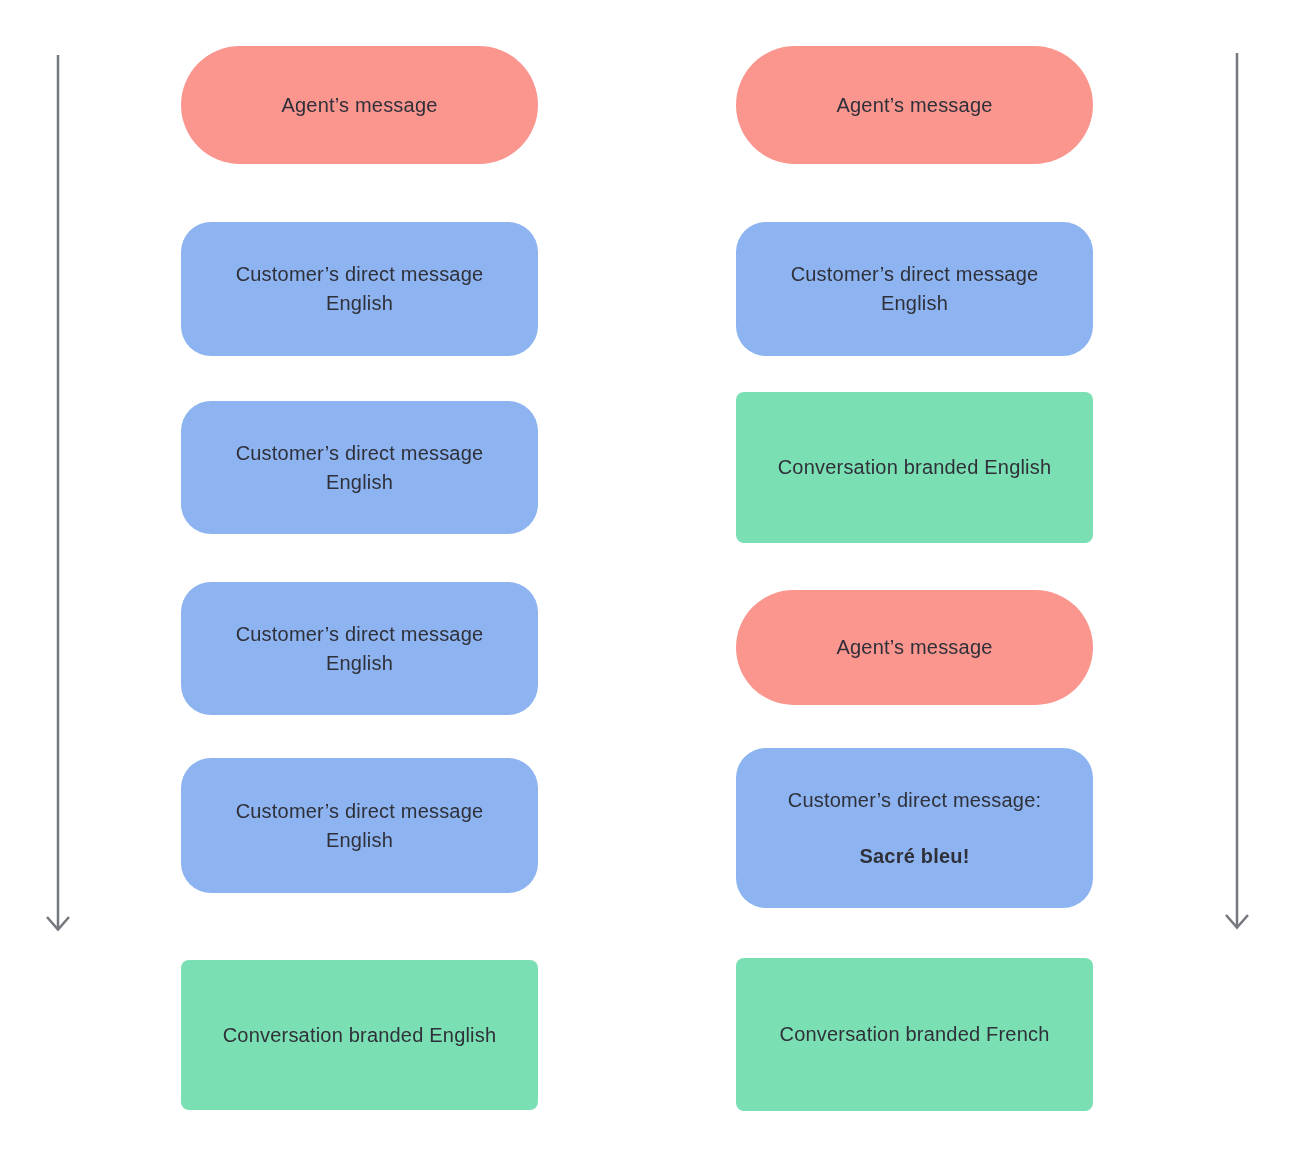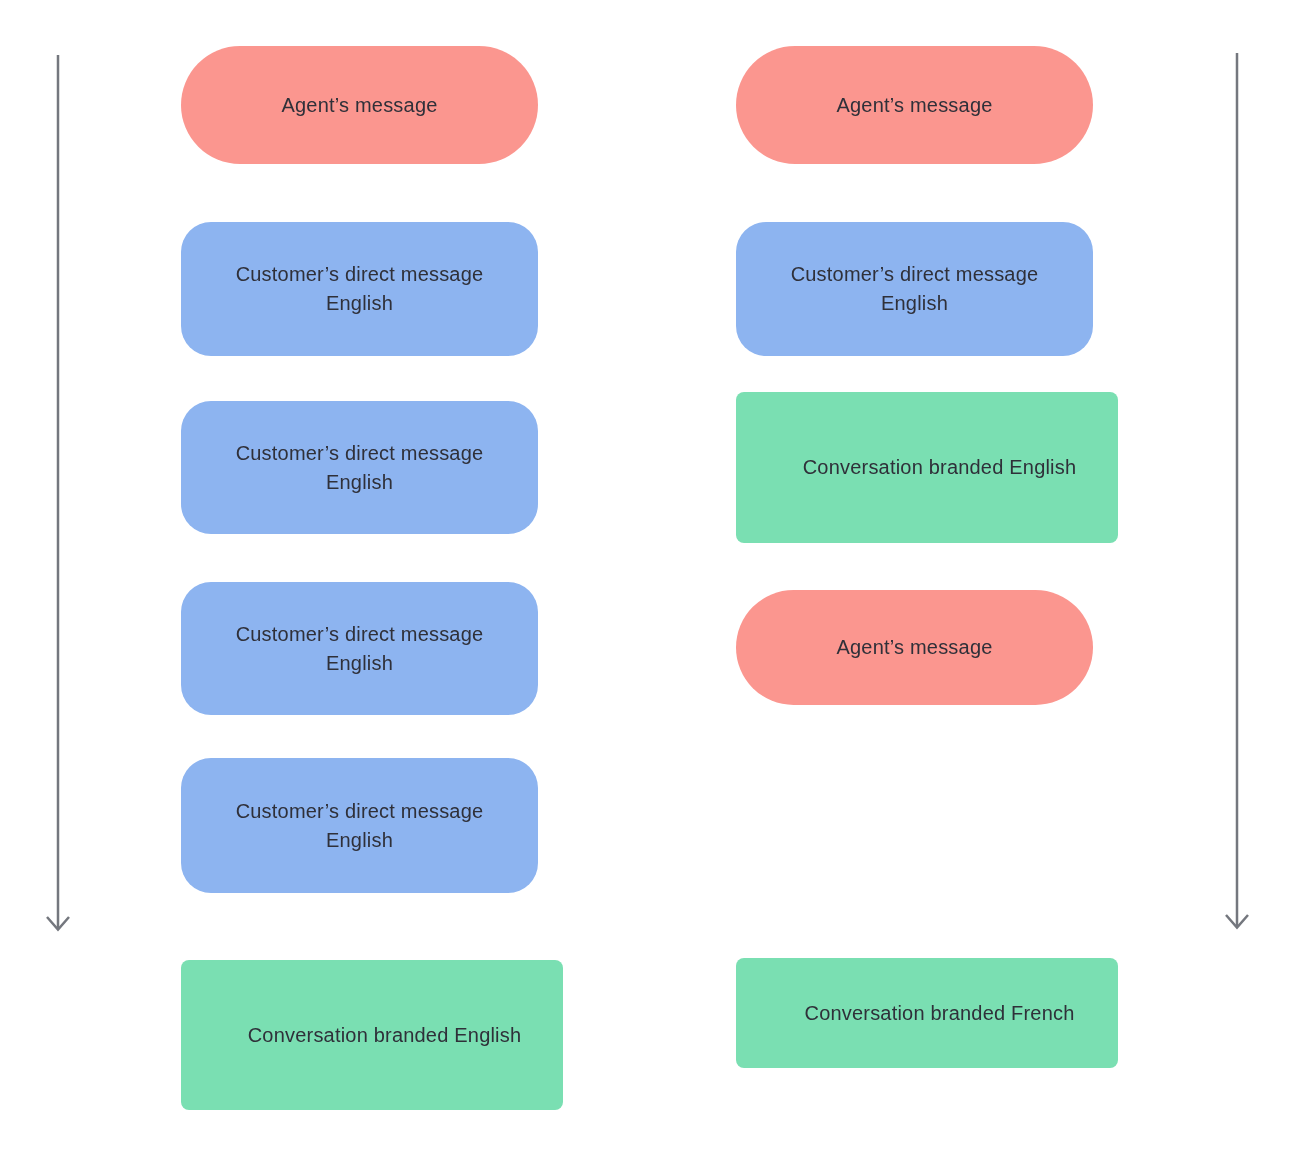--- a/index.html
+++ b/index.html
@@ -23,21 +23,21 @@
     align-items: center;
     justify-content: center;
     text-align: left;
     font-size: 20px;
     line-height: 29px;
     color: #2F3039;
     letter-spacing: 0.2px;
   }
   .agent    { background: #FB968F; border-radius: 59px; }
   .customer { background: #8DB4F0; border-radius: 30px; }
-  .branded  { background: #7ADFB2; border-radius: 8px; padding-left: 25px; }
+  .branded  { background: #7ADFB2; border-radius: 8px; }
   .col-left  { left: 181px; }
   .col-right { left: 736px; }
   .bold-line {
     font-weight: bold;
     margin-top: 27px;
   }
   .flow-arrow {
     position: absolute;
     width: 36px;
     height: 900px;
@@ -100,18 +100,22 @@
   </div>
 
   <div class="bubble branded col-right" style="top:392px; height:151px;">
     <span>Conversation branded English</span>
   </div>
 
   <div class="bubble agent col-right" style="top:590px; height:115px; border-radius:58px;">
     <span>Agent’s message</span>
   </div>
 
+  <div class="bubble customer col-right" style="top:748px; height:160px;">
+    <span>Customer’s direct message:</span>
+    <span class="bold-line">Sacré bleu!</span>
+  </div>
 
-  <div class="bubble branded col-right" style="top:958px; height:110px;">
+  <div class="bubble branded col-right" style="top:958px; height:153px;">
     <span>Conversation branded French</span>
   </div>
 
 </div>
 
 </body></html>

